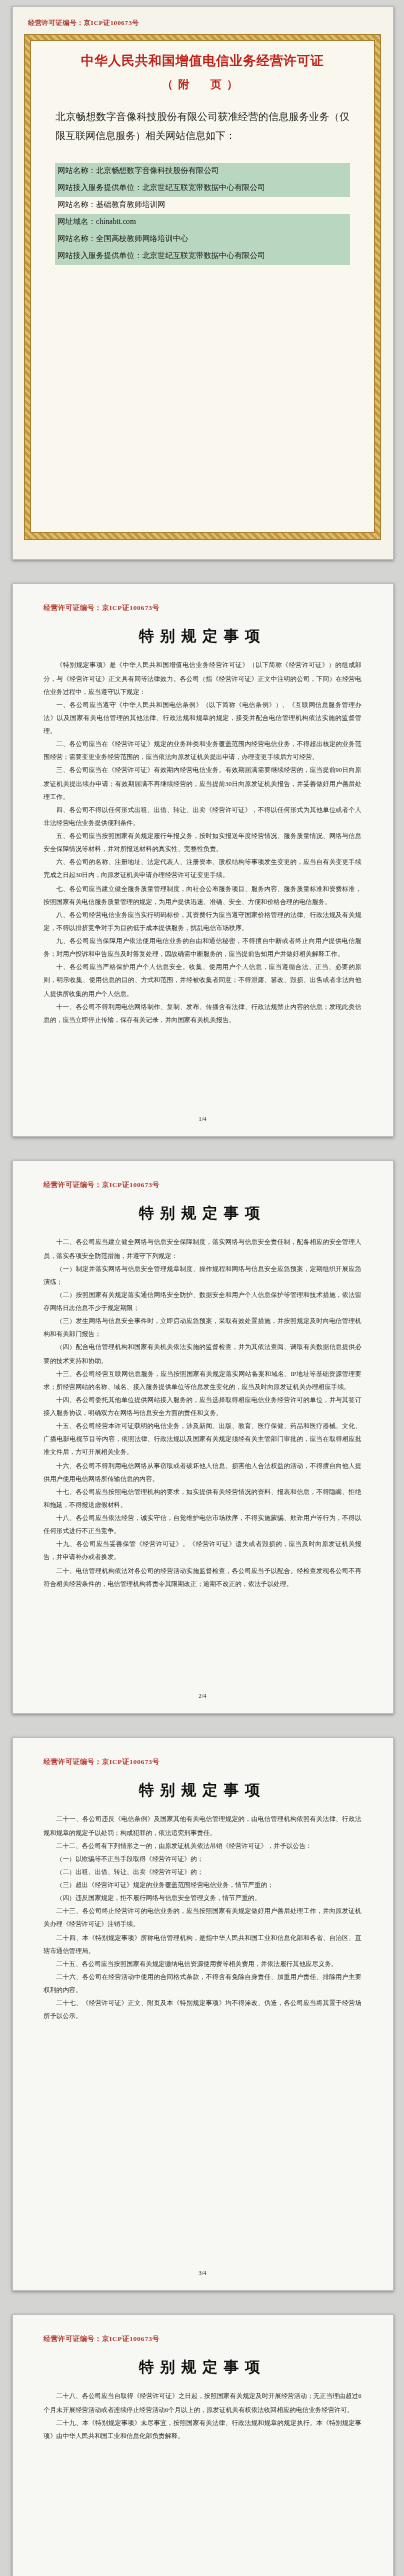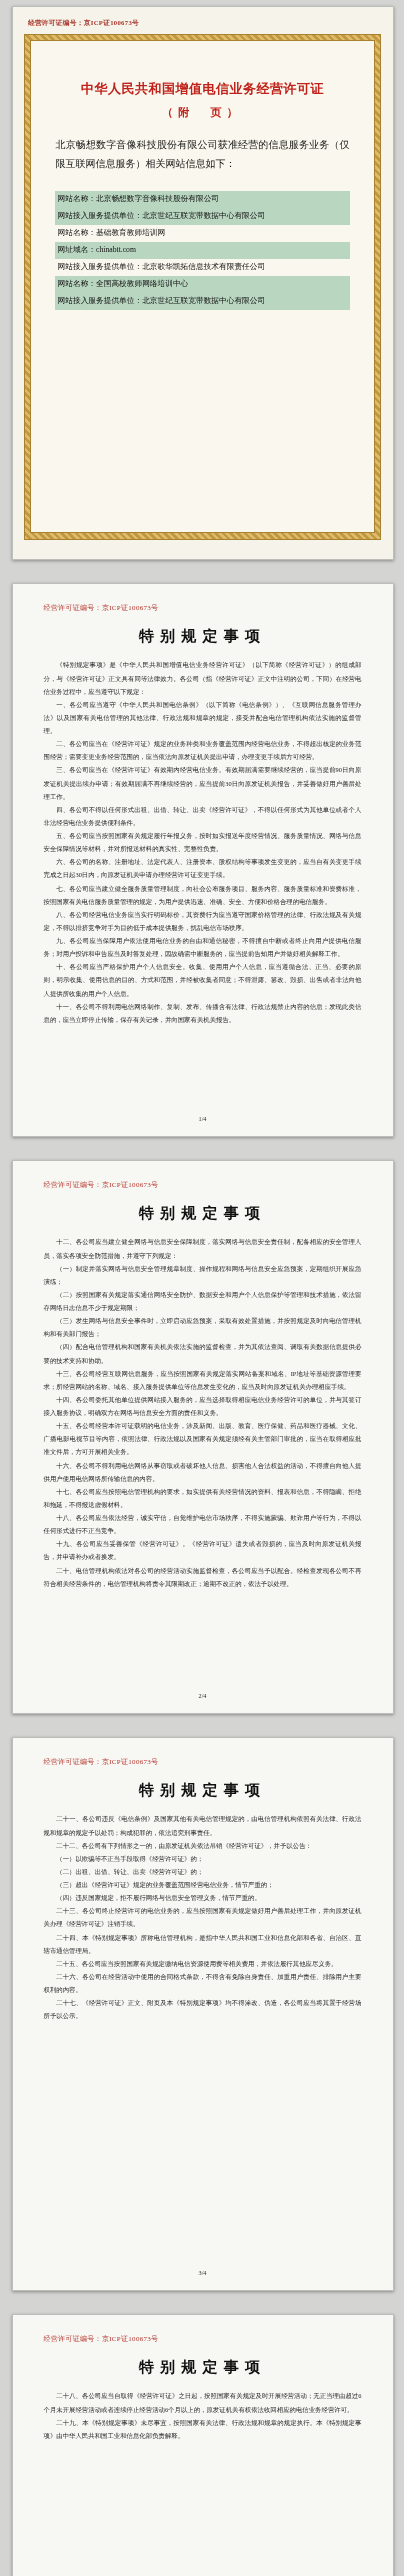--- a/index.html
+++ b/index.html
@@ -33,21 +33,21 @@
   .frame {
     height: 506px;
     padding: 5.7px;
     border: 1px solid #a8812f;
     background: repeating-linear-gradient(45deg, #ddbb6c 0 2.6px, #c3973e 2.6px 5.2px);
   }
   .frame-inner {
     height: 100%;
     background: #faf8ee;
     border: 1px solid #a8812f;
-    padding: 37px 24px;
+    padding: 9px 24px;
   }
   .cert-title {
     color: #c0211a;
     font-size: 13px;
     font-weight: bold;
     text-align: center;
     letter-spacing: 0.5px;
     margin-top: 2.1px;
   }
   .cert-subtitle {
@@ -71,21 +71,21 @@
     color: #101010;
     padding: 0 2.1px;
   }
   .cert-row.hl { background: #b9d6c0; }
 
   
   .prov-page { padding: 18.5px 31px 0; background: #f7f7f4; }
   .prov-header {
     color: #b5382c;
     font-size: 7px;
-    font-weight: normal;
+    font-weight: bold;
     letter-spacing: 0.3px;
     margin-bottom: 14.4px;
   }
   .prov-title {
     text-align: center;
     font-size: 15px;
     font-weight: bold;
     color: #101010;
     letter-spacing: 6.2px;
     margin-bottom: 12.4px;
@@ -134,23 +134,20 @@
             </div>
 
             <div class="cert-row">
               <span class="cert-row-label">网站名称：</span><span class="cert-row-value">基础教育教师培训网</span>
             </div>
 
             <div class="cert-row hl">
               <span class="cert-row-label">网址域名：</span><span class="cert-row-value">chinabtt.com</span>
             </div>
 
-            <div class="cert-row">
-              <span class="cert-row-label">网站接入服务提供单位：</span><span class="cert-row-value">北京歌华凯拓信息技术有限责任公司</span>
-            </div>
 
             <div class="cert-row hl">
               <span class="cert-row-label">网站名称：</span><span class="cert-row-value">全国高校教师网络培训中心</span>
             </div>
 
 
             <div class="cert-row hl">
               <span class="cert-row-label">网站接入服务提供单位：</span><span class="cert-row-value">北京世纪互联宽带数据中心有限公司</span>
             </div>
           </div>

